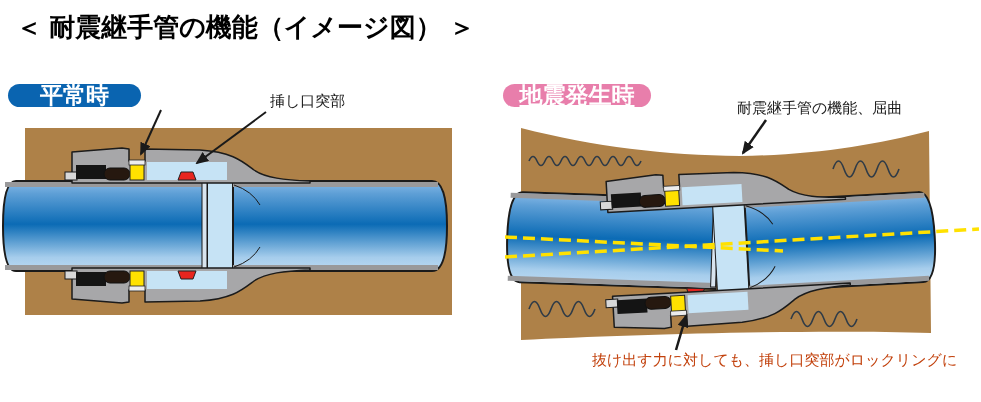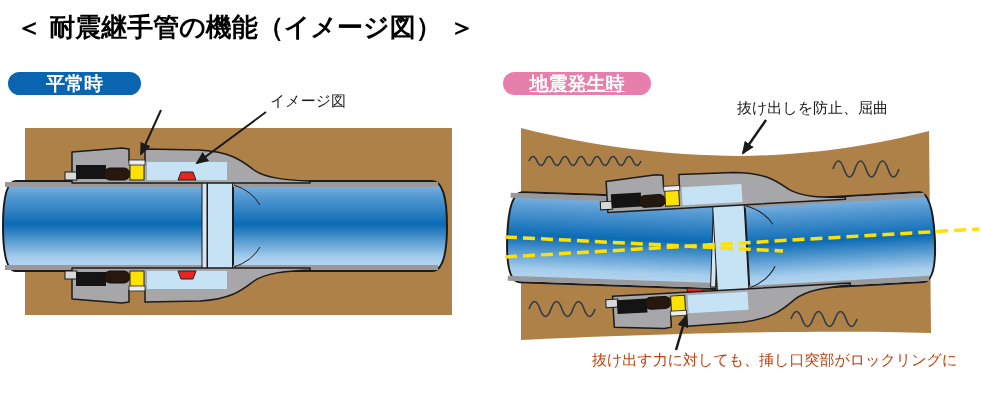--- a/index.html
+++ b/index.html
@@ -1,39 +1,39 @@
 <!DOCTYPE html>
 <html><head>
 <meta charset="utf-8">
 <style>
   html,body{margin:0;padding:0;background:#fff;}
   .page{position:relative;width:981px;height:402px;background:#ffffff;
         font-family:"Liberation Sans","DejaVu Sans",sans-serif;overflow:hidden;padding-left:39px;}
   .title{position:absolute;left:16px;top:10px;font-size:26px;font-weight:bold;color:#000;}
-  .badge{position:absolute;top:72px;height:23px;border-radius:15px;color:#fff;font-weight:bold;
-         font-size:19px;display:flex;align-items:center;justify-content:center;}
+  .badge{position:absolute;top:84px;height:23px;border-radius:15px;color:#fff;font-weight:bold;
+         font-size:23px;display:flex;align-items:center;justify-content:center;}
   .badge.normal{left:8px;width:133px;background:#0A64B0;}
   .badge.quake{left:503px;width:148px;background:#E87EAB;text-decoration:underline;}
   .anno{position:absolute;color:#1a1a1a;font-size:15px;white-space:nowrap;}
   #lbl-lock{left:166px;top:92px;}
   #lbl-proj{left:270px;top:92px;}
   #lbl-bend{left:737px;top:99px;}
   .caption{position:absolute;left:592px;top:350px;font-size:15px;line-height:1.35;color:#c2410c;}
   svg{position:absolute;}
   #ovl{pointer-events:none;}
 </style>
 </head>
 <body>
 
 <div class="page">
 
   <div class="title">＜ 耐震継手管の機能（イメージ図） ＞</div>
 
   <div class="badge normal">平常時</div>
-  <div class="anno" id="lbl-proj">イメージ図</div>
+  <div class="anno" id="lbl-proj">挿し口突部</div>
 
   <svg style="left:0;top:123px" width="455" height="192" viewBox="0 0 455 192">
     <defs>
       <linearGradient id="gradL" x1="0" y1="0" x2="0" y2="1">
         <stop offset="0" stop-color="#8ABBE8"></stop>
         <stop offset="0.14" stop-color="#5E9FD6"></stop>
         <stop offset="0.48" stop-color="#0B6BB5"></stop>
         <stop offset="0.85" stop-color="#A6CDEC"></stop>
         <stop offset="1" stop-color="#BBD9F2"></stop>
       </linearGradient>
@@ -73,21 +73,21 @@
 
     <rect x="65" y="148" width="12" height="8" fill="#D8D8D8" stroke="#1b1b1b" stroke-width="1"></rect>
     <rect x="76" y="149" width="30" height="14" fill="#141414"></rect>
     <rect x="104" y="148" width="26" height="12" rx="6" fill="#26180F" stroke="#111" stroke-width="1"></rect>
     <rect x="130" y="148" width="14" height="17" fill="#FFE100" stroke="#222" stroke-width="1"></rect>
     <rect x="129" y="163" width="16" height="5" fill="#EDEDED" stroke="#222" stroke-width="0.8"></rect>
     <polygon points="178,148 196,148 193,156 181,156" fill="#E8251E" stroke="#222" stroke-width="1"></polygon>
   </svg>
 
   <div class="badge quake">地震発生時</div>
-  <div class="anno" id="lbl-bend">抜け出しを防止、屈曲</div>
+  <div class="anno" id="lbl-bend">耐震継手管の機能、屈曲</div>
 
   <svg style="left:505px;top:125px" width="476" height="220" viewBox="0 0 476 220">
     <defs>
       <linearGradient id="gradR" x1="0" y1="0" x2="0" y2="1">
         <stop offset="0" stop-color="#8ABBE8"></stop>
         <stop offset="0.14" stop-color="#5E9FD6"></stop>
         <stop offset="0.48" stop-color="#0B6BB5"></stop>
         <stop offset="0.85" stop-color="#A6CDEC"></stop>
         <stop offset="1" stop-color="#BBD9F2"></stop>
       </linearGradient>

